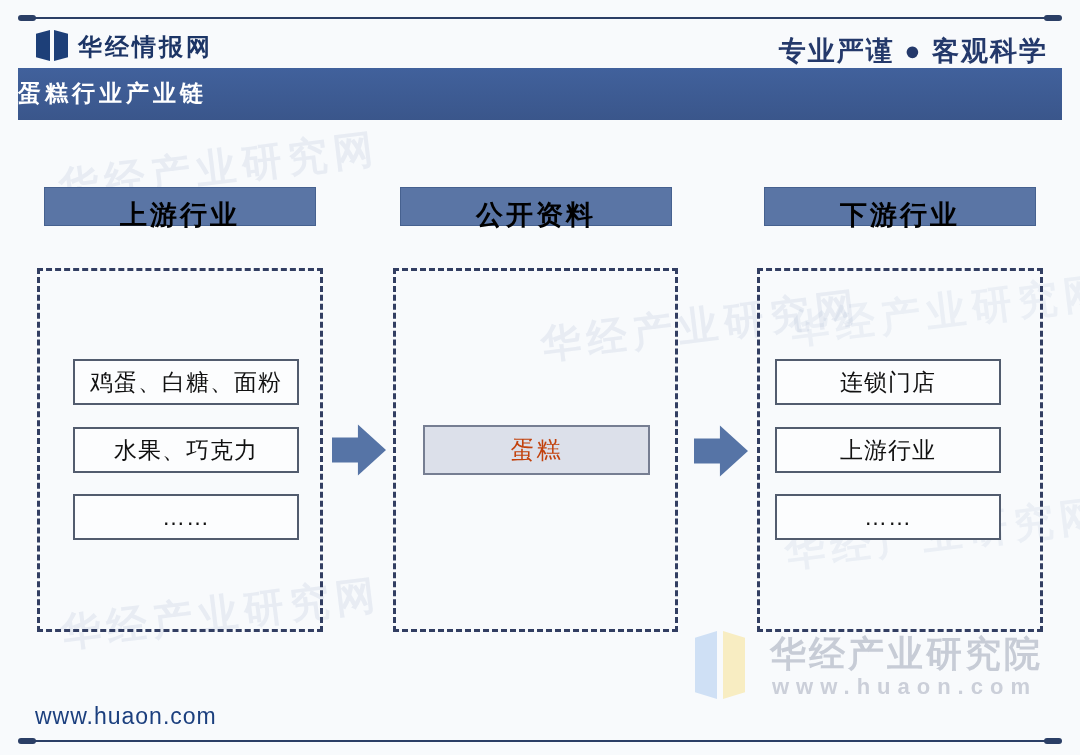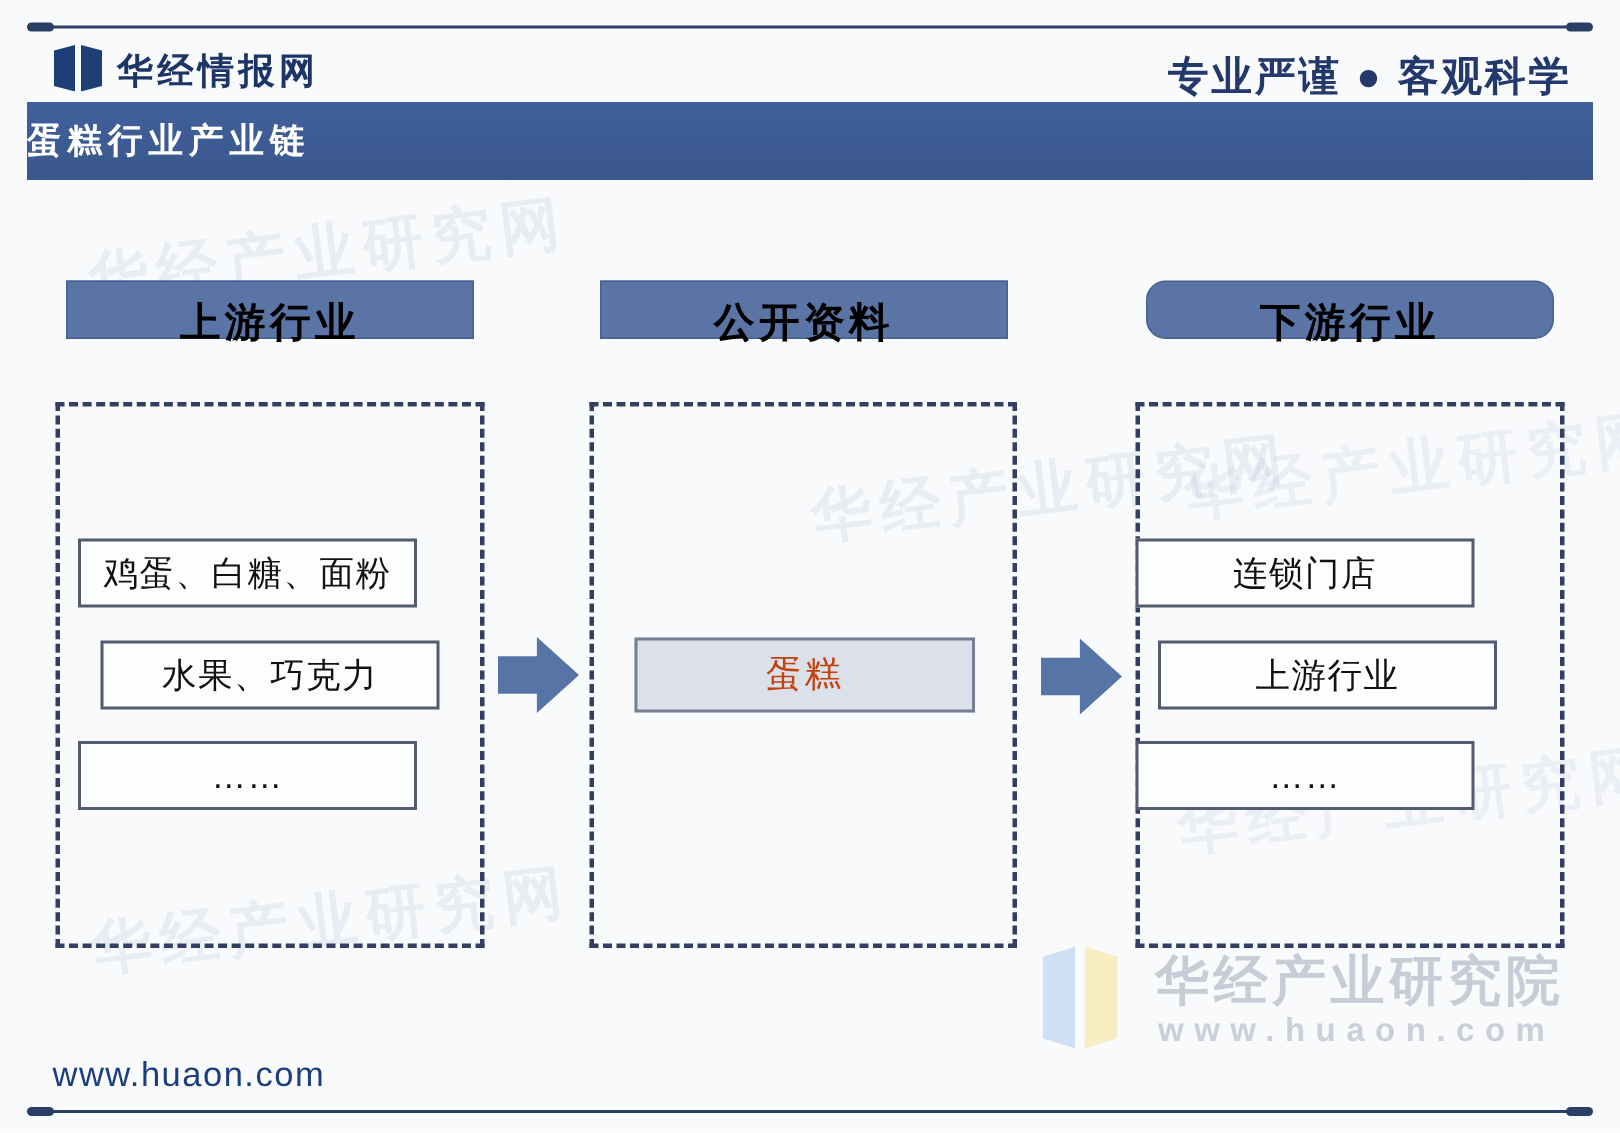--- a/index.html
+++ b/index.html
@@ -31,36 +31,36 @@
   .banner { position:absolute; left:18px; top:68px; width:1044px; height:52px;
             background:linear-gradient(#41619c,#3a568b);
             color:#ffffff; font-size:23px; font-weight:bold; letter-spacing:4px;
             text-align:left; line-height:52px;font-family:Liberation Serif, serif; }
 
   
   .col-header { position:absolute; top:187px; width:272px; height:39px;
                 background:#5a75a5; border:1px solid #46618f;
                 color:#000000; font-size:27px; font-weight:bold; letter-spacing:3px;
                 text-align:center; line-height:54px; }
-  .ch-l { left:44px; } .ch-m { left:400px; } .ch-r { left:764px;border-radius:13px; }
+  .ch-l { left:44px; } .ch-m { left:400px; } .ch-r { left:764px; }
 
   
   .dash-box { position:absolute; top:268px; height:364px;
               border:3px dashed #323e62; background:transparent; }
   .db-l { left:37px;  width:286px; }
   .db-m { left:393px; width:285px; }
   .db-r { left:757px; width:286px; }
 
   
   .item-box { position:absolute; width:226px; height:46px;
               background:#fcfdfe; border:2px solid #525c6e;
               color:#111111; font-size:23px; text-align:center; line-height:42px;
               letter-spacing:1px; }
-  .ib-lx { left:52px; }  .ib-rx { left:757px; }
-  .ib-y1 { top:359px; }  .ib-y2 { top:427px;margin-left:15px; }  .ib-y3 { top:494px; }
+  .ib-lx { left:73px; }  .ib-rx { left:775px; }
+  .ib-y1 { top:359px; }  .ib-y2 { top:427px; }  .ib-y3 { top:494px; }
 
   .mid-box { position:absolute; left:423px; top:425px; width:227px; height:50px;
              background:#dce0ea; border:2px solid #767e92;
              color:#c2410c; font-size:24px; text-align:center; line-height:46px;
              letter-spacing:2px; }
 
   
   .arrow { position:absolute; width:54px; height:54px; background:#5674a6;
            clip-path:polygon(0 27%, 48% 27%, 48% 3%, 100% 50%, 48% 97%, 48% 73%, 0 73%); }
   .ar-1 { left:332px; top:423px; }

